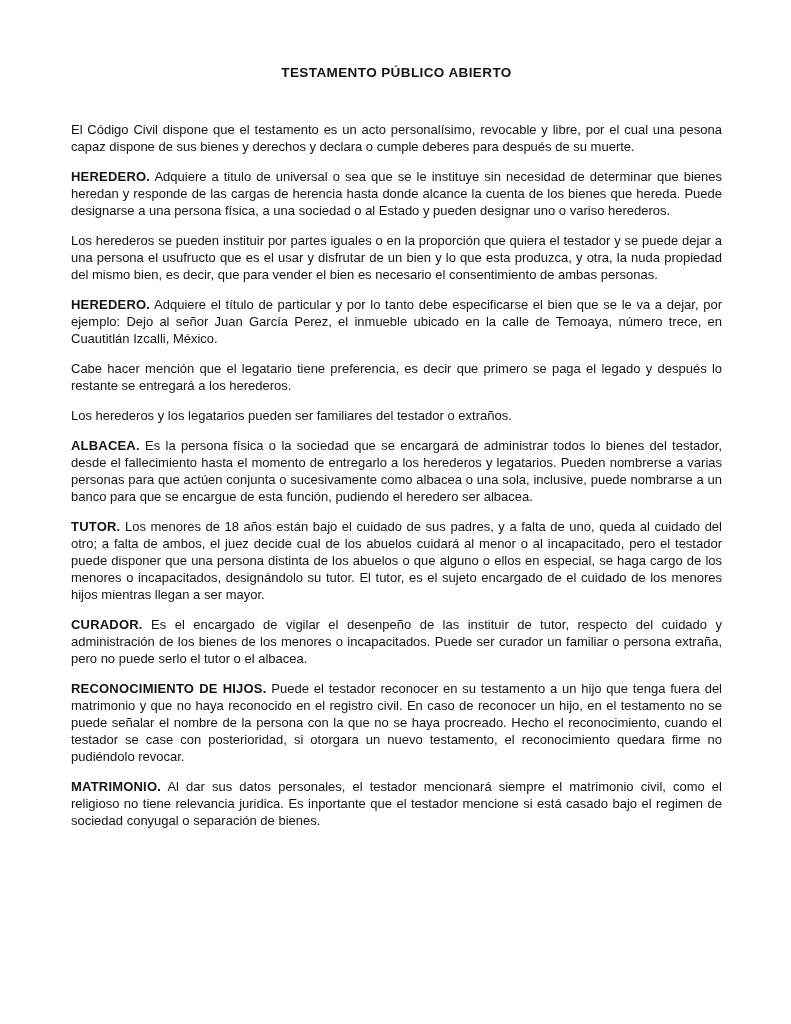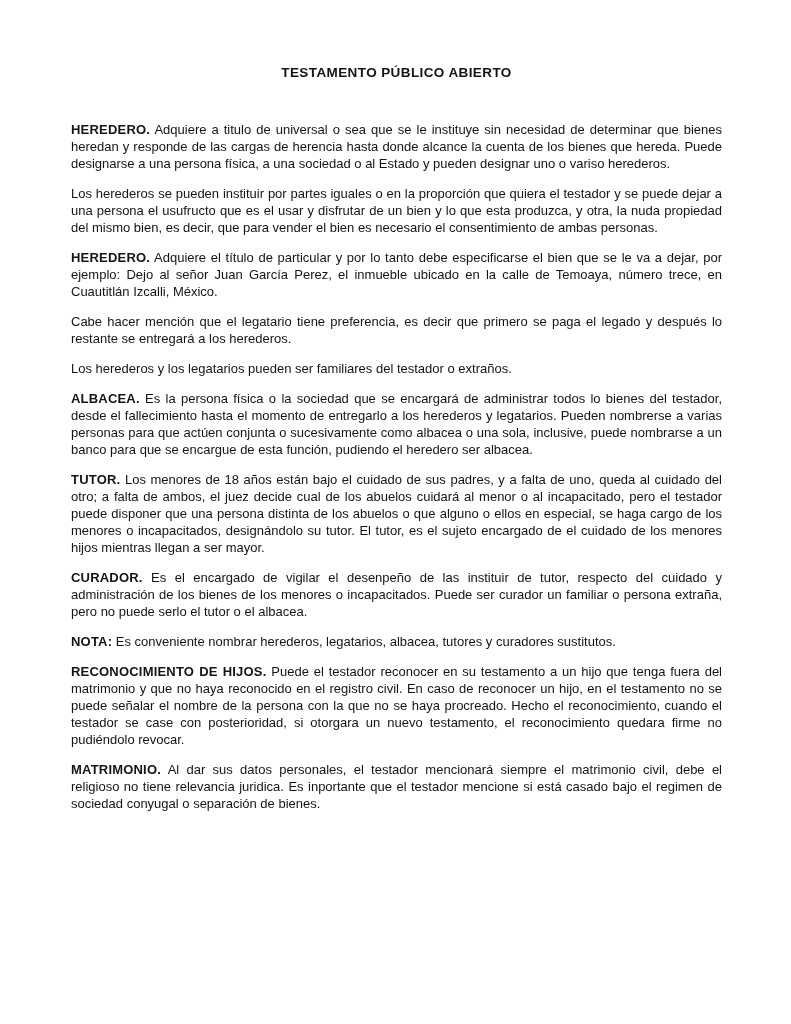--- a/index.html
+++ b/index.html
@@ -35,35 +35,35 @@
     font-weight: bold;
     letter-spacing: 0.2px;
   }
 </style>
 </head>
 <body>
 
 <div class="page">
   <h1 class="doc-title">TESTAMENTO PÚBLICO ABIERTO</h1>
 
+  <p class="para"><b></b><span>El Código Civil dispone que el testamento es un acto personalísimo, revocable y libre, por el cual una pesona capaz dispone de sus bienes y derechos y declara o cumple deberes para después de su muerte.</span></p>
 
   <p class="para"><b>HEREDERO.</b><span> Adquiere a titulo de universal o sea que se le instituye sin necesidad de determinar que bienes heredan y responde de las cargas de herencia hasta donde alcance la cuenta de los bienes que hereda. Puede designarse a una persona física, a una sociedad o al Estado y pueden designar uno o variso herederos.</span></p>
 
   <p class="para"><b></b><span>Los herederos se pueden instituir por partes iguales o en la proporción que quiera el testador y se puede dejar a una persona el usufructo que es el usar y disfrutar de un bien y lo que esta produzca, y otra, la nuda propiedad del mismo bien, es decir, que para vender el bien es necesario el consentimiento de ambas personas.</span></p>
 
   <p class="para"><b>HEREDERO.</b><span> Adquiere el título de particular y por lo tanto debe especificarse el bien que se le va a dejar, por ejemplo: Dejo al señor Juan García Perez, el inmueble ubicado en la calle de Temoaya, número trece, en Cuautitlán Izcalli, México.</span></p>
 
   <p class="para"><b></b><span>Cabe hacer mención que el legatario tiene preferencia, es decir que primero se paga el legado y después lo restante se entregará a los herederos.</span></p>
 
   <p class="para"><b></b><span>Los herederos y los legatarios pueden ser familiares del testador o extraños.</span></p>
 
   <p class="para"><b>ALBACEA.</b><span> Es la persona física o la sociedad que se encargará de administrar todos lo bienes del testador, desde el fallecimiento hasta el momento de entregarlo a los herederos y legatarios. Pueden nombrerse a varias personas para que actúen conjunta o sucesivamente como albacea o una sola, inclusive, puede nombrarse a un banco para que se encargue de esta función, pudiendo el heredero ser albacea.</span></p>
 
   <p class="para"><b>TUTOR.</b><span> Los menores de 18 años están bajo el cuidado de sus padres, y a falta de uno, queda al cuidado del otro; a falta de ambos, el juez decide cual de los abuelos cuidará al menor o al incapacitado, pero el testador puede disponer que una persona distinta de los abuelos o que alguno o ellos en especial, se haga cargo de los menores o incapacitados, designándolo su tutor. El tutor, es el sujeto encargado de el cuidado de los menores hijos mientras llegan a ser mayor.</span></p>
 
   <p class="para"><b>CURADOR.</b><span> Es el encargado de vigilar el desenpeño de las instituir de tutor, respecto del cuidado y administración de los bienes de los menores o incapacitados. Puede ser curador un familiar o persona extraña, pero no puede serlo el tutor o el albacea.</span></p>
 
-  <p class="para"><b>NOTA:</b><span> Es conveniente nombrar herederos, legatarios, albacea, tutores y curadores sustitutos.</span></p>
 
   <p class="para"><b>RECONOCIMIENTO DE HIJOS.</b><span> Puede el testador reconocer en su testamento a un hijo que tenga fuera del matrimonio y que no haya reconocido en el registro civil. En caso de reconocer un hijo, en el testamento no se puede señalar el nombre de la persona con la que no se haya procreado. Hecho el reconocimiento, cuando el testador se case con posterioridad, si otorgara un nuevo testamento, el reconocimiento quedara firme no pudiéndolo revocar.</span></p>
 
-  <p class="para"><b>MATRIMONIO.</b><span> Al dar sus datos personales, el testador mencionará siempre el matrimonio civil, debe el religioso no tiene relevancia juridica. Es inportante que el testador mencione si está casado bajo el regimen de sociedad conyugal o separación de bienes.</span></p>
+  <p class="para"><b>MATRIMONIO.</b><span> Al dar sus datos personales, el testador mencionará siempre el matrimonio civil, como el religioso no tiene relevancia juridica. Es inportante que el testador mencione si está casado bajo el regimen de sociedad conyugal o separación de bienes.</span></p>
 </div>
 
 </body></html>

